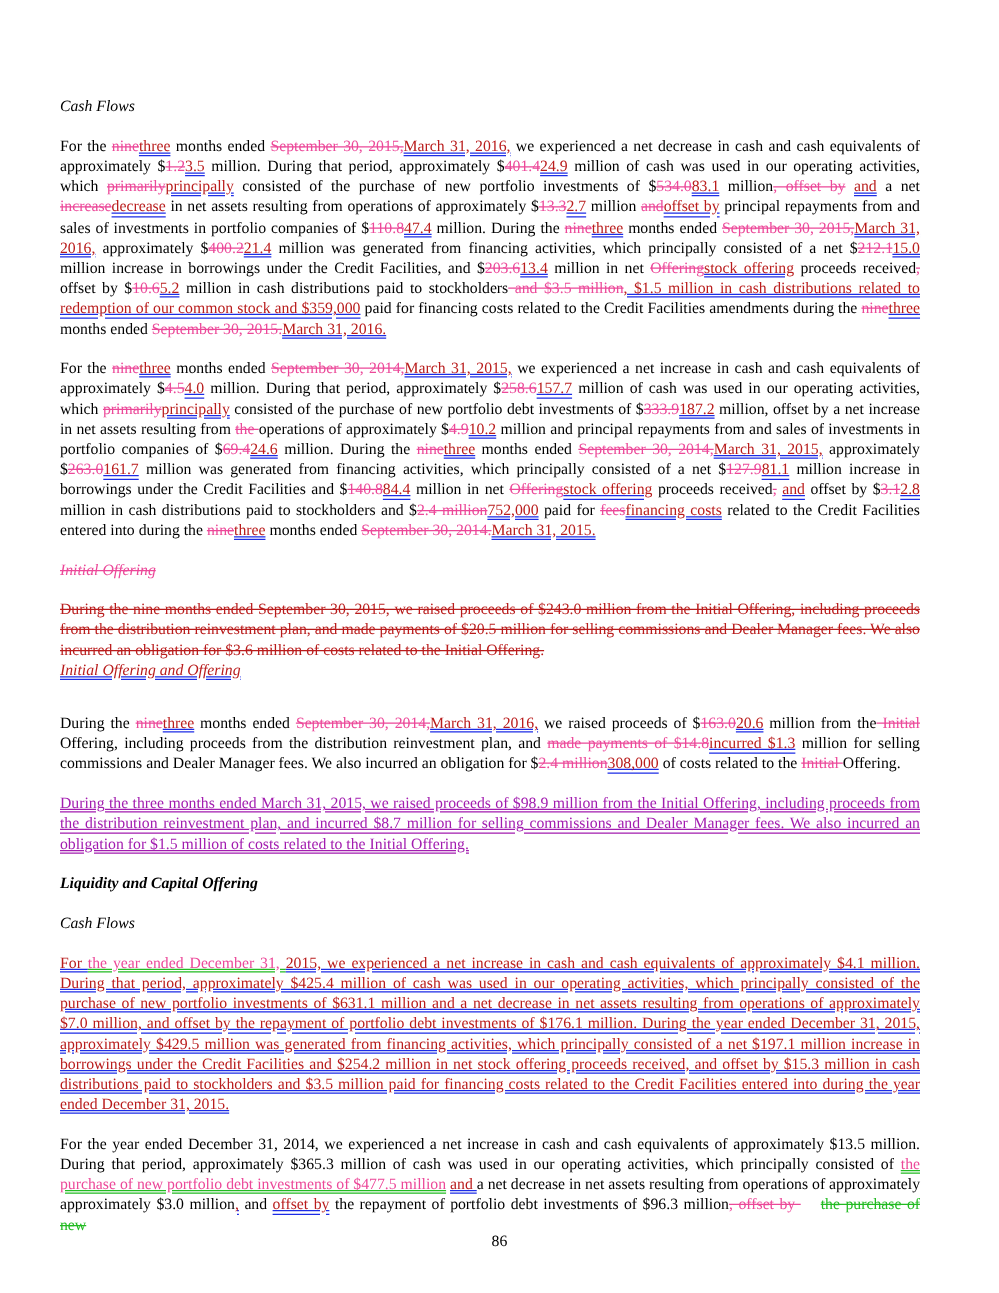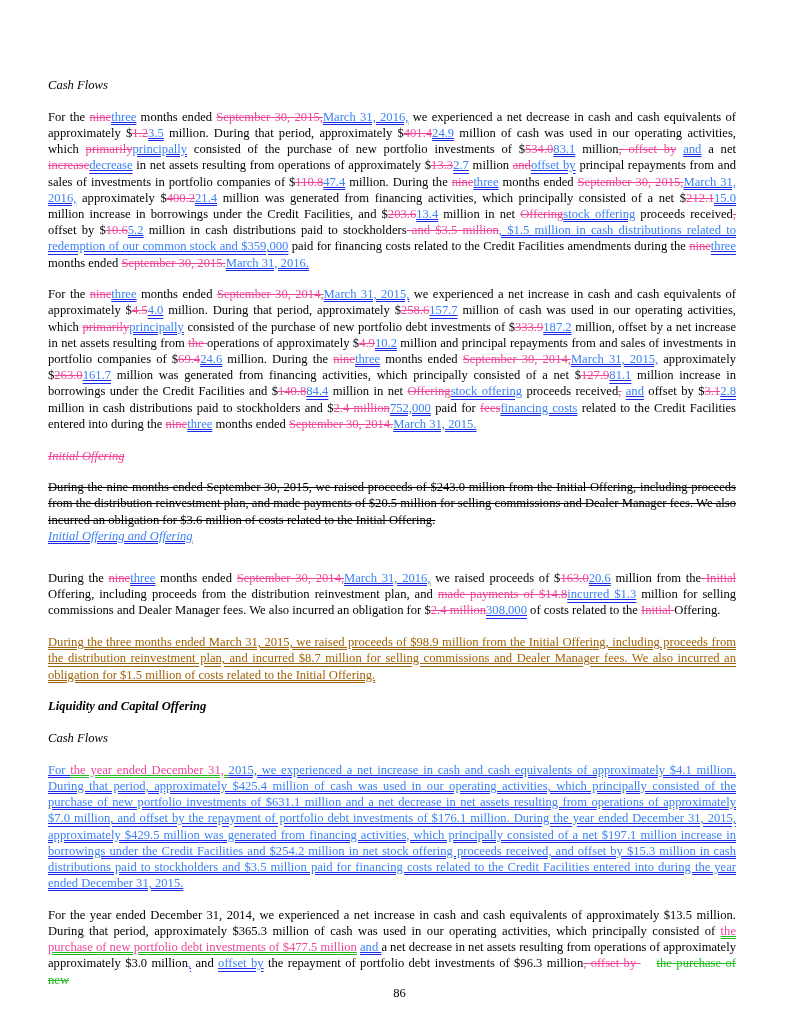--- a/index.html
+++ b/index.html
@@ -3,25 +3,25 @@
 <meta charset="utf-8">
 <style>
   html, body { margin: 0; padding: 0; background: #ffffff; }
   body { width: 799px; height: 1034px; position: relative; overflow: hidden;
          font-family: "Liberation Serif", "DejaVu Serif", serif; color: #000; }
   .page { position: absolute; left: 48px; top: 77px; width: 688px; font-size: 12.6px; line-height: 16.2px; }
   .para { text-align: justify; margin: 0 0 15.5px 0; }
   .ital { font-style: italic; }
   .h-bold { font-style: italic; font-weight: bold; }
   .del { color: #ec4899; text-decoration: line-through; }
-  .ins { color: #3b82f6; text-decoration: underline double; text-decoration-color: #1c2ce6; }
+  .ins { color: #b91c1c; text-decoration: underline double; text-decoration-color: #1c2ce6; }
   .mv-ins { color: #ec4899; text-decoration: underline double; text-decoration-color: #22bb22; }
   .mv-del { color: #22bb22; text-decoration: line-through; padding-left: 16px; }
-  .ins-block { color: #a16207; text-decoration: underline double; }
-  .del-block { color: #000000; text-decoration: line-through; }
+  .ins-block { color: #a21caf; text-decoration: underline double; }
+  .del-block { color: #b91c1c; text-decoration: line-through; }
   .heading { margin: 0 0 15.5px 0; }
   .page-num { position: absolute; top: 986px; left: 0; width: 799px; text-align: center; font-size: 12.6px; }
   .gap { height: 26px; }
 </style>
 </head>
 <body>
 
 <div class="page">
 
   <div class="heading ital">Cash Flows</div>

